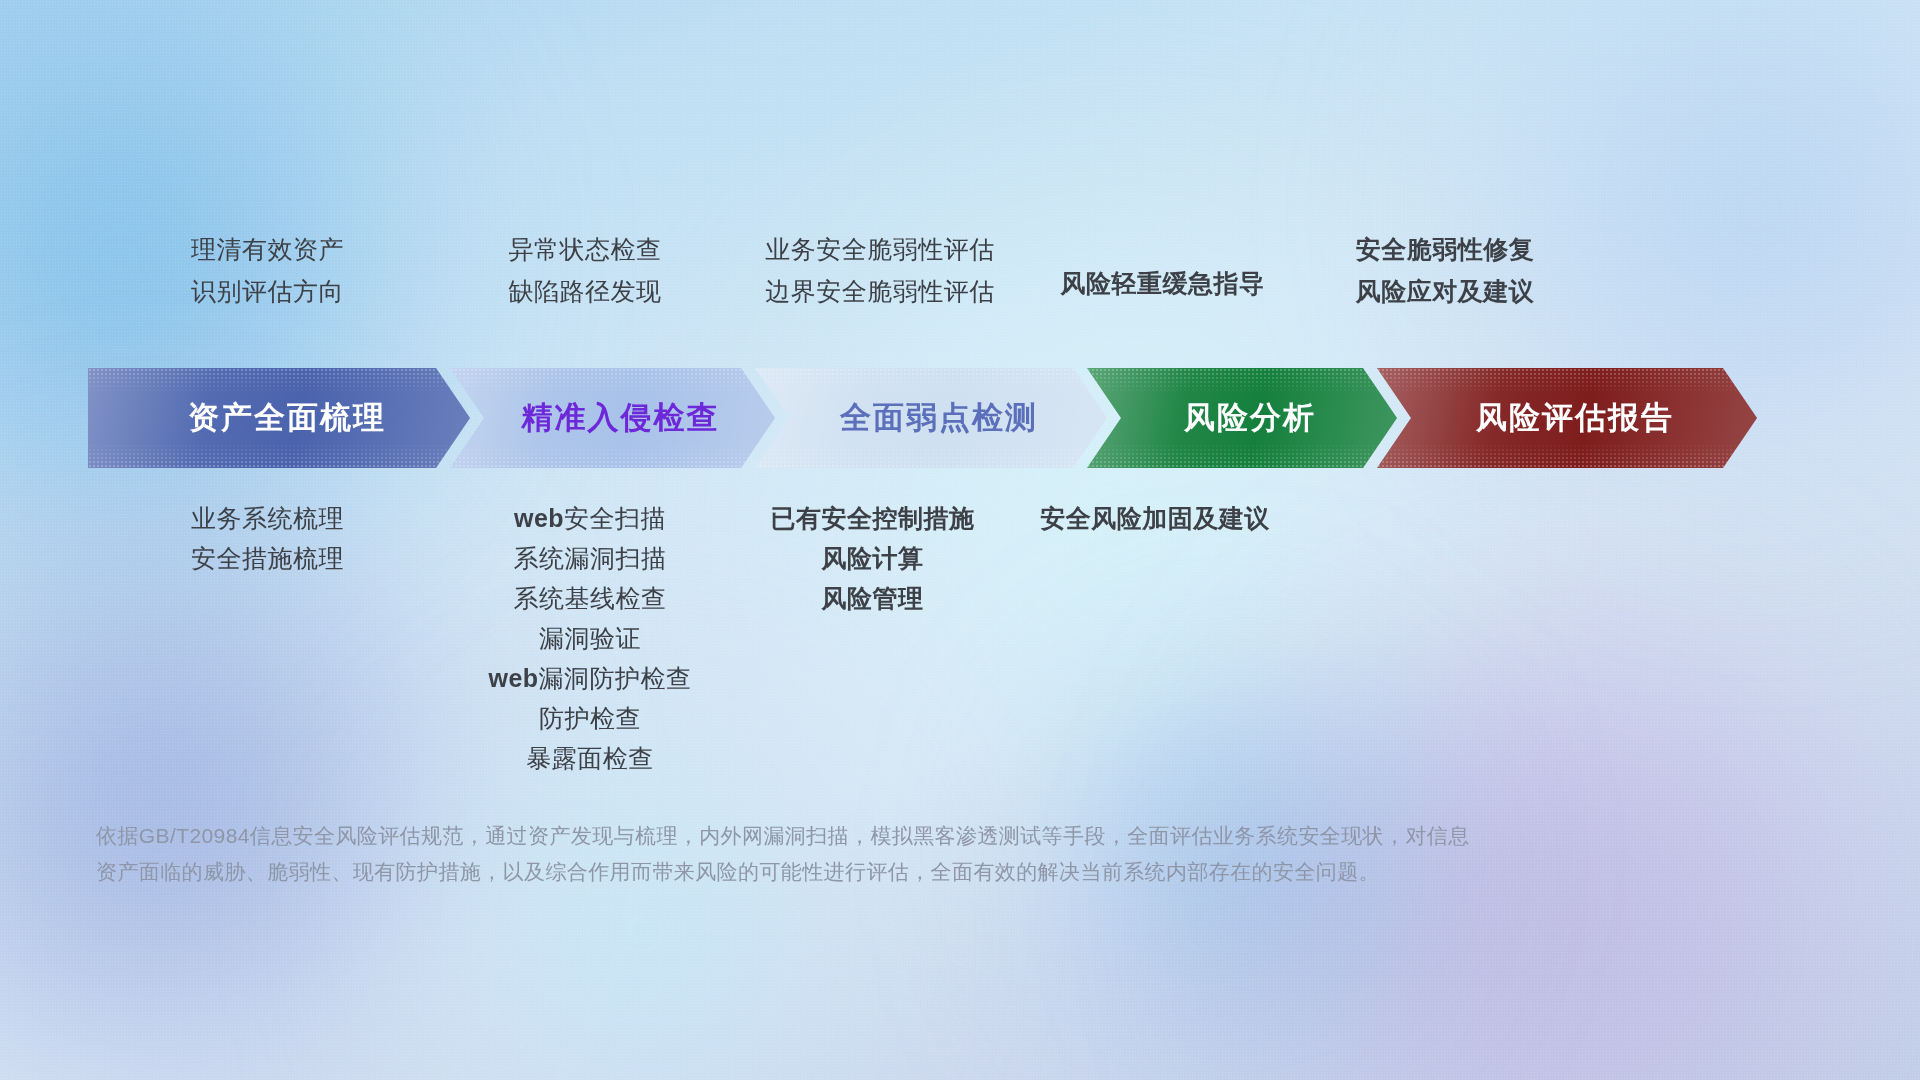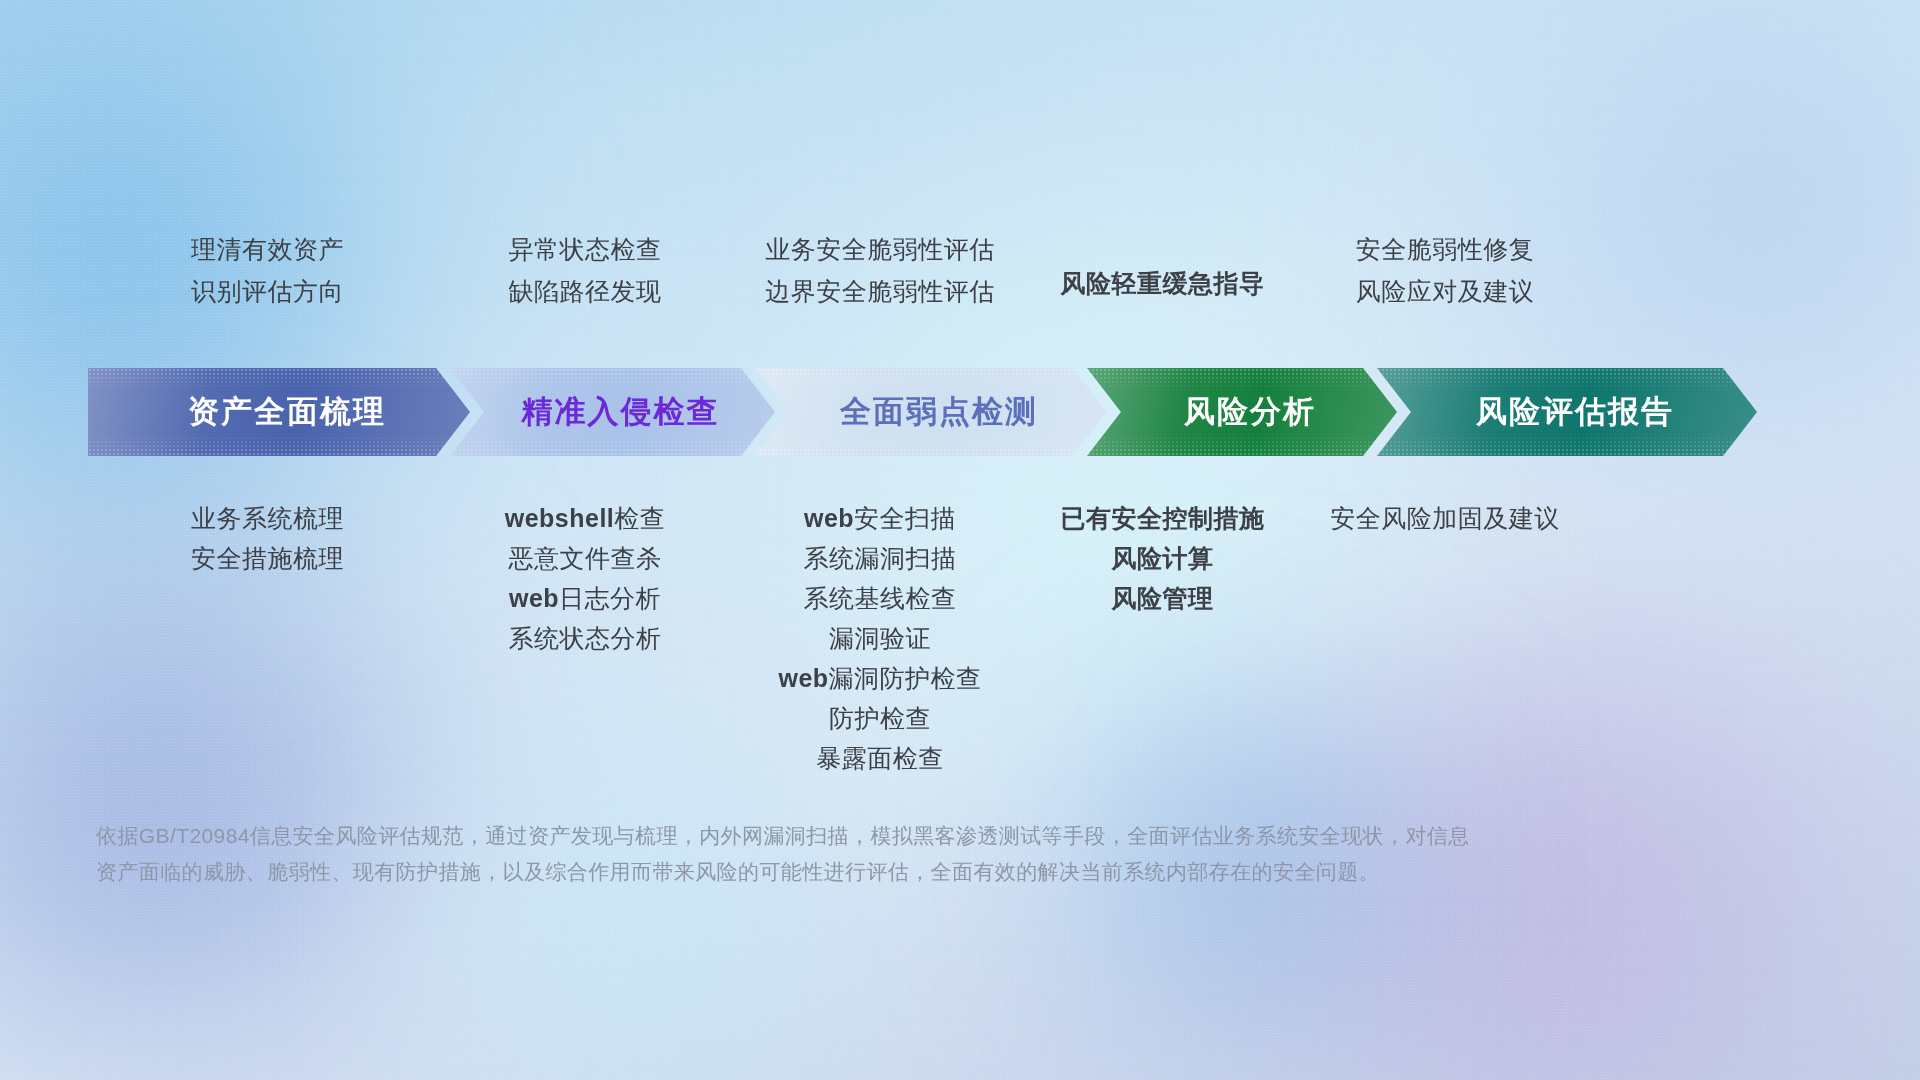--- a/index.html
+++ b/index.html
@@ -45,39 +45,39 @@
   .cols{
     position:absolute; left:95px; right:55px;
     display:flex;
   }
   .col{ flex:0 0 auto; text-align:center; }
   
   .c0{ width:345px; }
   .c1{ width:290px; }
   .c2{ width:300px; }
   .c3{ width:265px;font-weight:bold; }
-  .c4{ width:300px; }
+  .c4{ width:300px;font-weight:bold; }
 
   
   #top-row{ top:228px; }
   .toplbl{
     font-size:25px; color:#3d4147; line-height:1.68;
     letter-spacing:.5px; white-space:nowrap;
   }
 
   
   #band{
     position:absolute; left:88px; top:368px;
     width:1760px; height:92px;
     display:flex; align-items:stretch;
   }
   .chev{
     position:relative;
     display:flex; align-items:center; justify-content:center;
-    height:88px;
+    height:100px;
     clip-path:polygon(0 0, calc(100% - 34px) 0, 100% 50%, calc(100% - 34px) 100%, 0 100%);
     margin-right:-20px;
   }
   .chev.first{
     clip-path:polygon(0 0, calc(100% - 34px) 0, 100% 50%, calc(100% - 34px) 100%, 0 100%);
   }
   .chev.notch{
     clip-path:polygon(0 0, calc(100% - 34px) 0, 100% 50%, calc(100% - 34px) 100%, 0 100%, 34px 50%);
   }
   .chev .label{
@@ -173,40 +173,32 @@
     <div class="chev notch w2" style="background: rgb(207, 224, 241);">
       <div class="sheen"></div>
       <div class="dots"></div>
       <span class="label" style="color: rgb(91, 111, 186);">全面弱点检测</span>
     </div>
     <div class="chev notch w3" style="background: #15803d; font-family: Liberation Serif, serif;">
       <div class="sheen"></div>
       <div class="dots"></div>
       <span class="label" style="color: rgb(255, 255, 255);">风险分析</span>
     </div>
-    <div class="chev notch w4" style="background: #0f766e;">
+    <div class="chev notch w4" style="background: #7f1d1d;">
       <div class="sheen"></div>
       <div class="dots"></div>
       <span class="label" style="color: rgb(255, 255, 255);">风险评估报告</span>
     </div>
   </div>
 
   <div class="cols" id="bot-row">
     <div class="col c0">
       <ul class="botlist">
           <li>业务系统梳理</li>
           <li>安全措施梳理</li>
-        </ul>
-    </div>
-    <div class="col c1">
-      <ul class="botlist">
-          <li><b>webshell</b>检查</li>
-          <li>恶意文件查杀</li>
-          <li><b>web</b>日志分析</li>
-          <li>系统状态分析</li>
         </ul>
     </div>
     <div class="col c2">
       <ul class="botlist">
           <li><b>web</b>安全扫描</li>
           <li>系统漏洞扫描</li>
           <li>系统基线检查</li>
           <li>漏洞验证</li>
           <li><b>web</b>漏洞防护检查</li>
           <li>防护检查</li>

